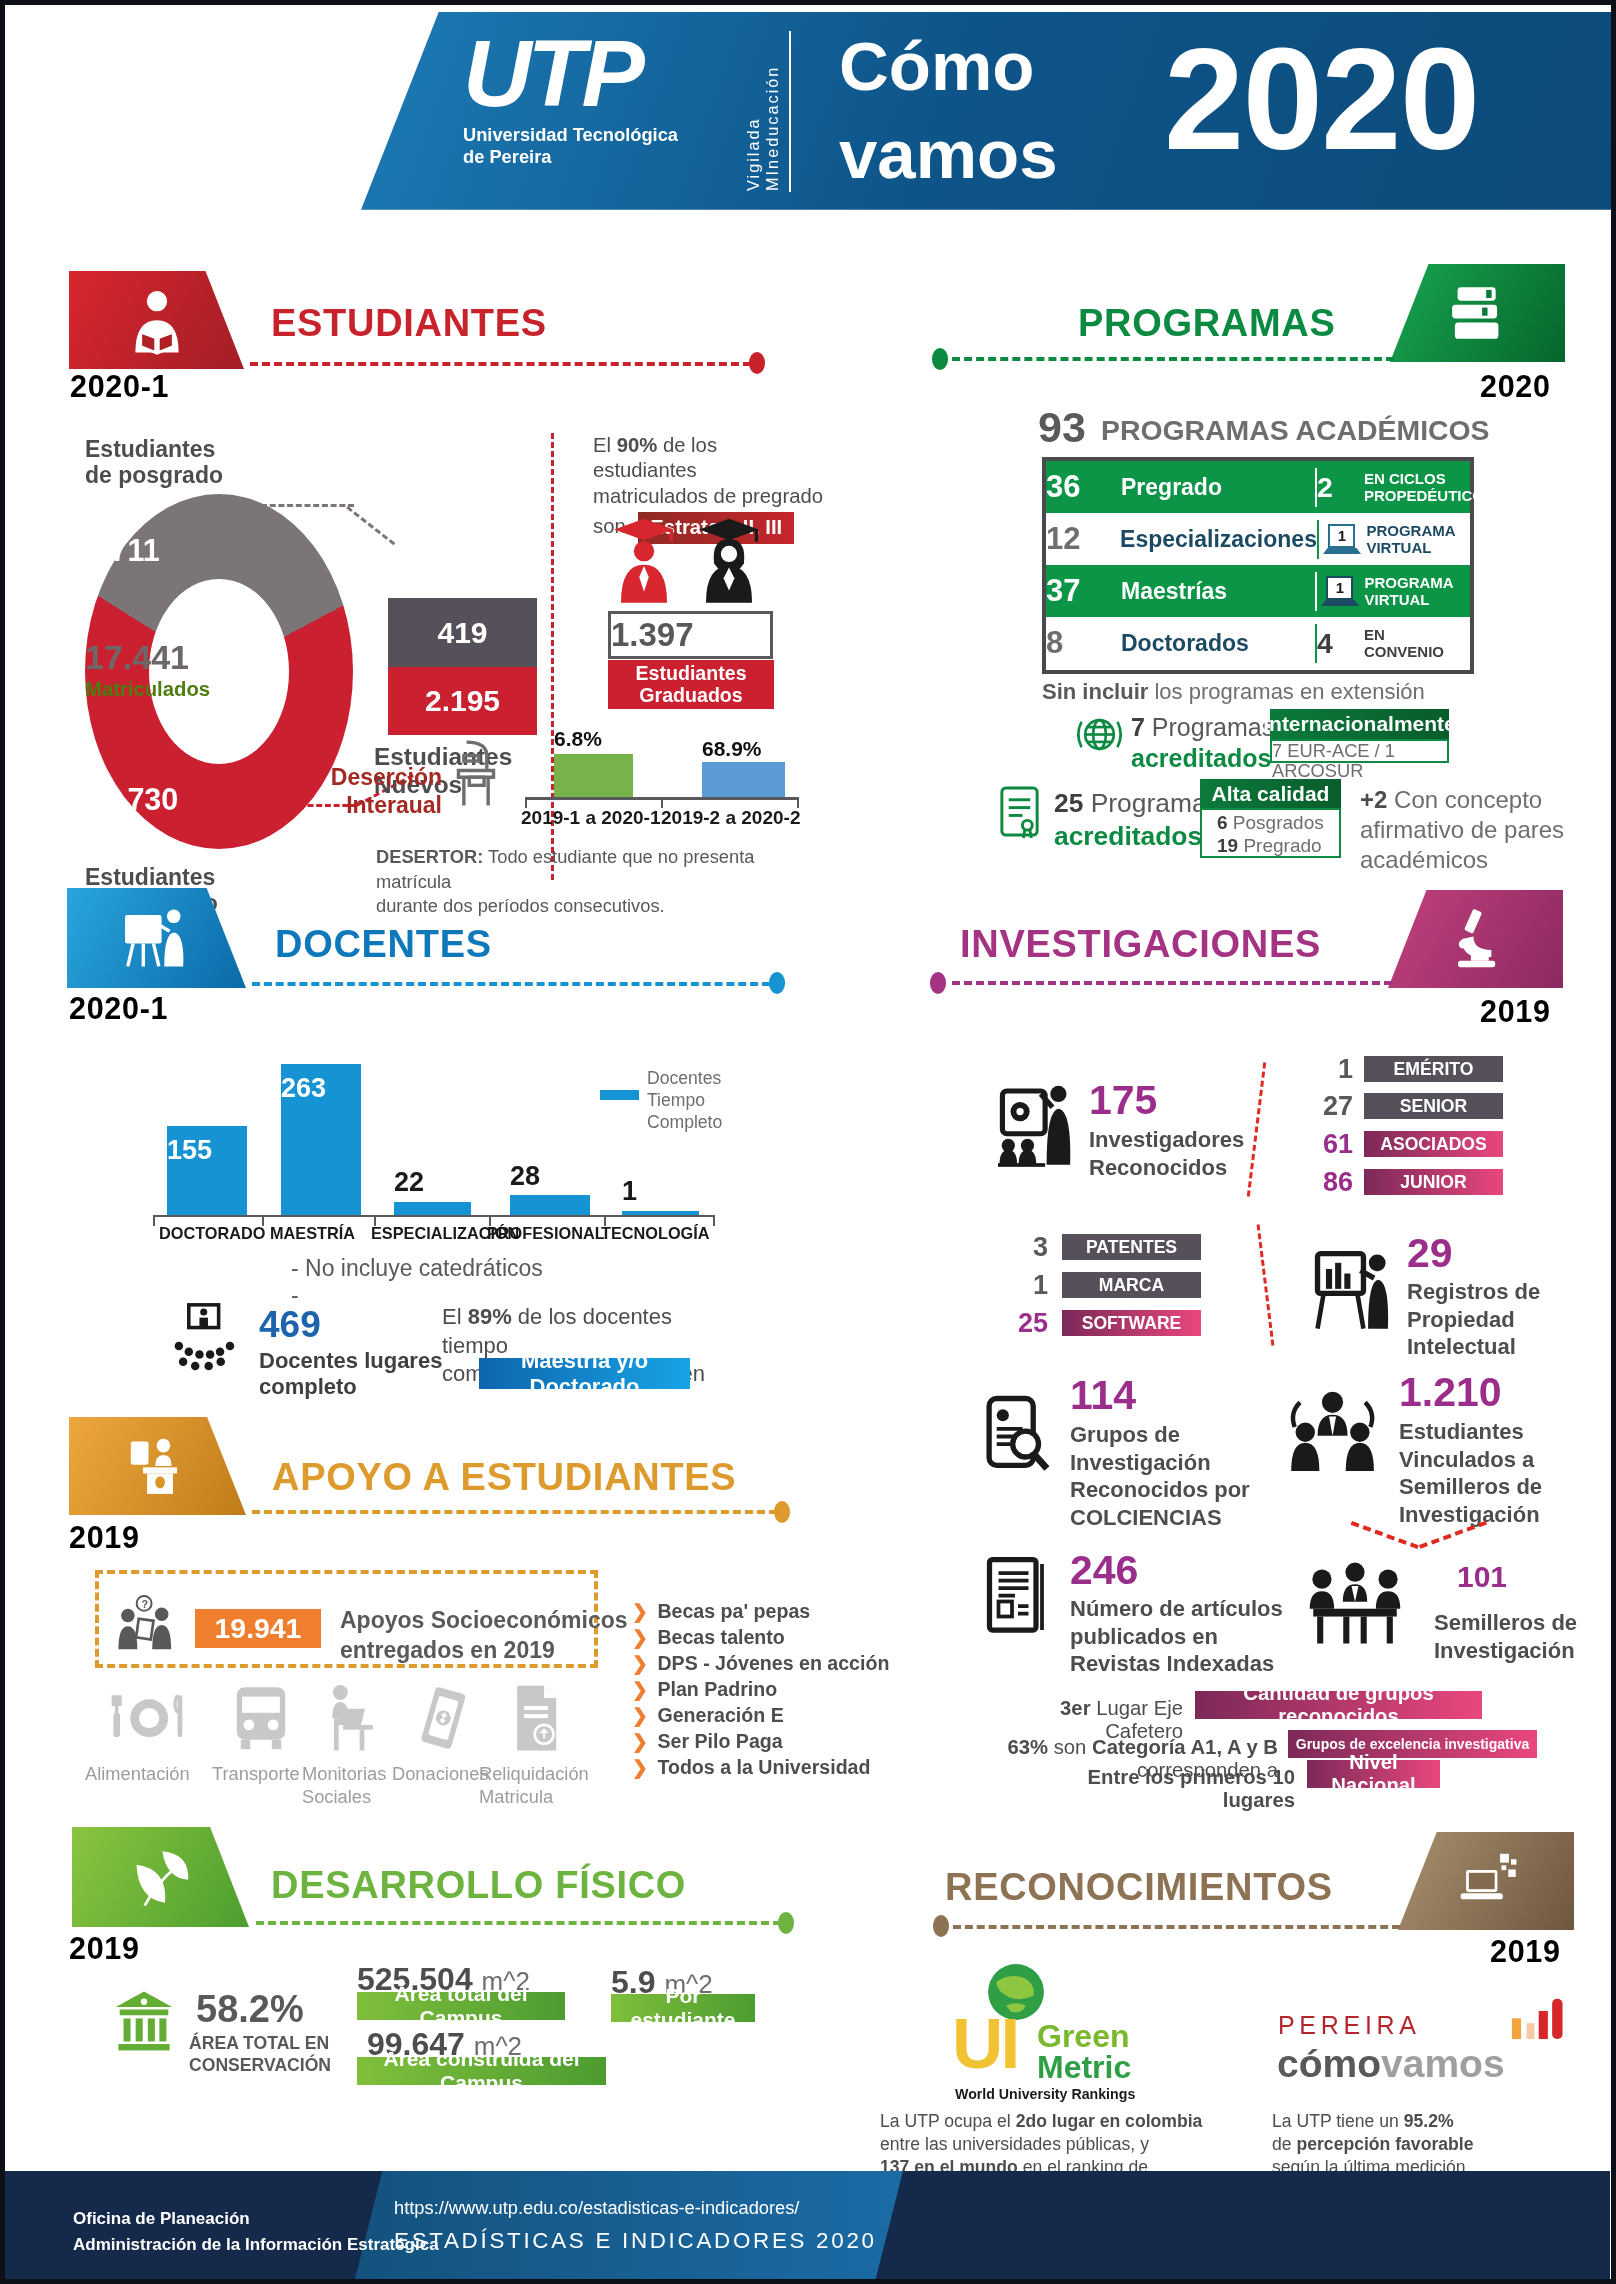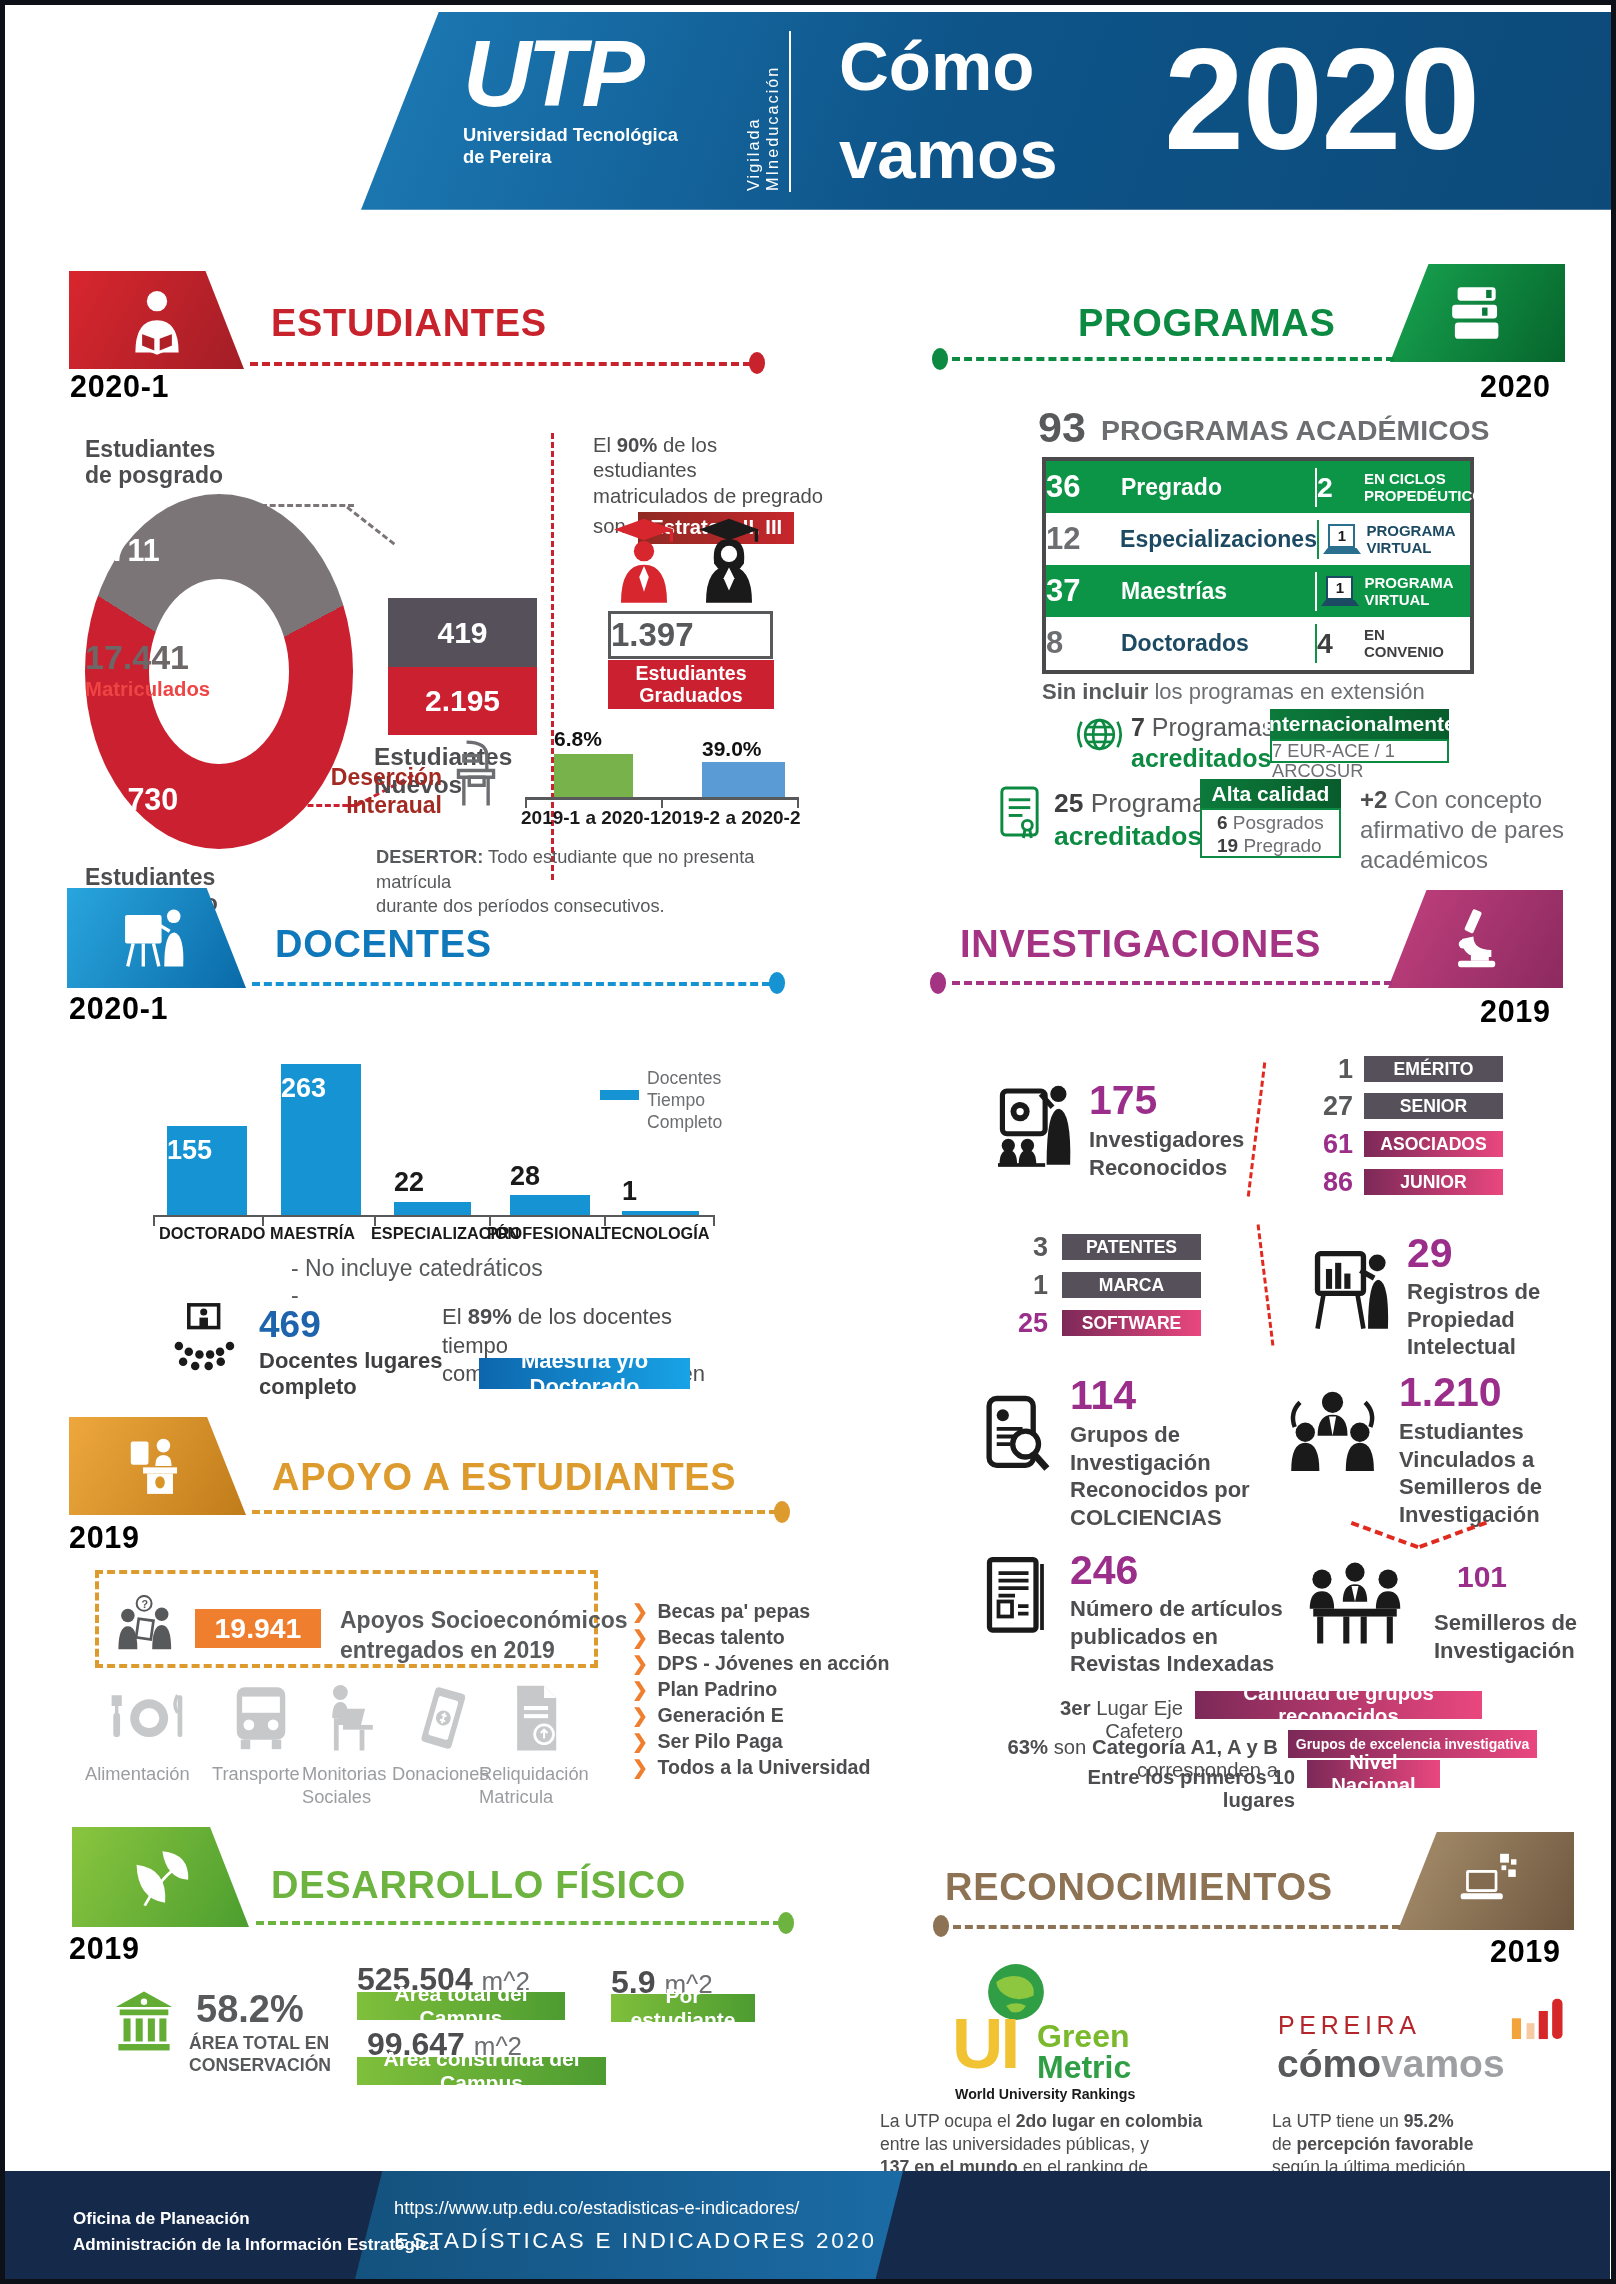--- a/index.html
+++ b/index.html
@@ -68,21 +68,21 @@
     <div>Estudiantes</div>
     <div>de posgrado</div>
   </div>
 
   <div class="abs" style="left:80px;top:489px;width:268px;height:355px">
     <div class="abs" style="left:0;top:0;width:268px;height:355px;border-radius:50%;
          background:conic-gradient(from -58deg,#7c7577 0 120deg,#cb2030 120deg 360deg)"></div>
     <div class="abs" style="left:24%;top:24%;width:52%;height:52%;border-radius:50%;background:#fff"></div>
     <div class="abs c w b" style="left:0;top:39px;width:100%;font-size:30.5px">1.711</div>
     <div class="abs c b" style="left:0;top:144px;width:100%;font-size:34px;color:#6d6768">17.441</div>
-    <div class="abs c b" style="left:0;top:184px;width:100%;font-size:20.3px;color:#ef4444">Matriculados</div>
+    <div class="abs c b" style="left:0;top:184px;width:100%;font-size:20.3px;color:#4d7c0f">Matriculados</div>
     <div class="abs c w b" style="left:0;top:288px;width:100%;font-size:30.5px">15.730</div>
   </div>
   <div class="abs c lbl" style="left:80px;top:859px;width:268px;font-size:23px;line-height:1.15">
     <div>Estudiantes</div>
     <div>de pregrado</div>
   </div>
 
   <div class="abs dashh" style="left:256px;top:499px;width:93px;color:#7c7577;border-top-width:3.4px"></div>
   <div class="abs dashh" style="left:343px;top:501px;width:60px;color:#7c7577;border-top-width:3.4px;transform:rotate(38deg);transform-origin:left top"></div>
   <div class="abs dashh" style="left:259px;top:799px;width:93px;color:#cb2030;border-top-width:3.4px"></div>
@@ -144,21 +144,21 @@
     <svg width="54" height="71" viewBox="0 0 80 105" fill="none" stroke="#6d6e71" stroke-width="5">
     <path d="M26 6 Q56 6 56 26 L56 48"></path>
         <rect x="22" y="26" width="22" height="8"></rect>
     <path d="M14 48 L66 48 L66 58 L14 58 Z"></path>
         <path d="M22 58 L22 100 M58 58 L58 100"></path>
         <rect x="30" y="58" width="22" height="12"></rect>
       </svg>
   </div>
   <div class="abs c b" style="left:549px;top:722px;width:79px;font-size:21px;color:#111">6.8%</div>
   <div class="abs" style="left:549px;top:749px;width:79px;height:43px;background:#77b34a"></div>
-  <div class="abs c b" style="left:697px;top:732px;width:83px;font-size:21px;color:#111">39.0%</div>
+  <div class="abs c b" style="left:697px;top:732px;width:83px;font-size:21px;color:#111">68.9%</div>
   <div class="abs" style="left:697px;top:757px;width:83px;height:35px;background:#5b9bd5"></div>
   <div class="abs" style="left:520px;top:792px;width:274px;height:2.7px;background:#58595b"></div>
   <div class="abs" style="left:520px;top:792px;width:2px;height:11px;background:#58595b"></div>
   <div class="abs" style="left:656px;top:792px;width:2px;height:11px;background:#58595b"></div>
   <div class="abs" style="left:792px;top:792px;width:2px;height:11px;background:#58595b"></div>
   <div class="abs c b" style="left:516px;top:802px;width:146px;font-size:19px;color:#1a1a1a">2019-1 a 2020-1</div>
   <div class="abs c b" style="left:656px;top:802px;width:146px;font-size:19px;color:#1a1a1a">2019-2 a 2020-2</div>
   <div class="abs c" style="left:371px;top:840px;width:406px;font-size:18.3px;line-height:1.35;color:#58595b">
     <div><span class="b">DESERTOR:</span> <span>Todo estudiante que no presenta matrícula</span></div>
     <div>durante dos períodos consecutivos.</div>

